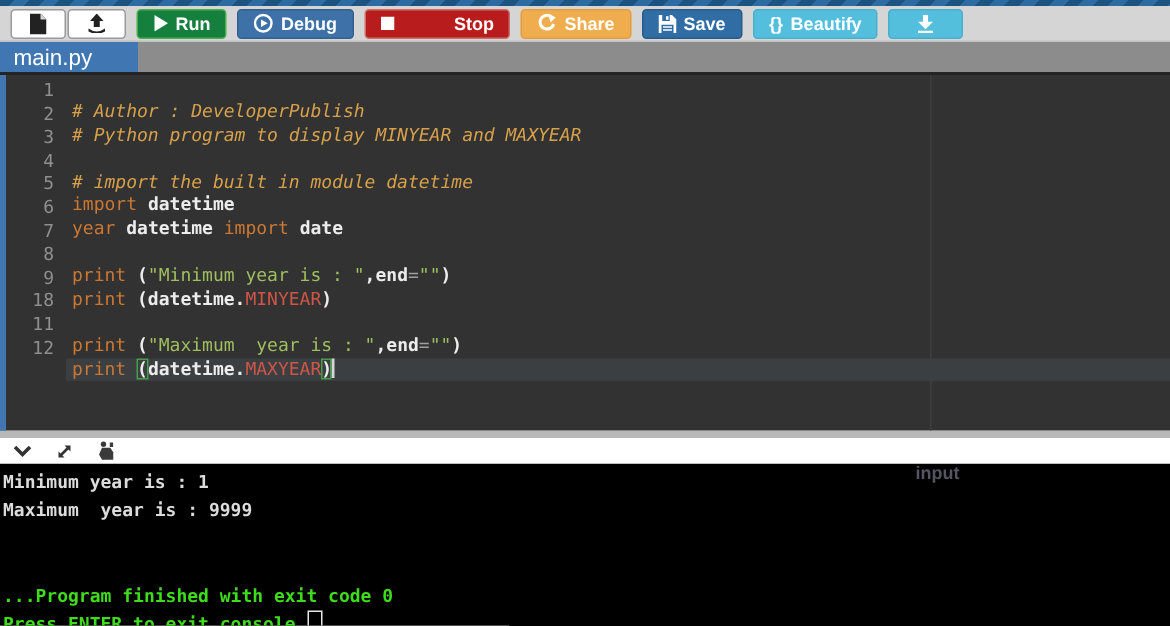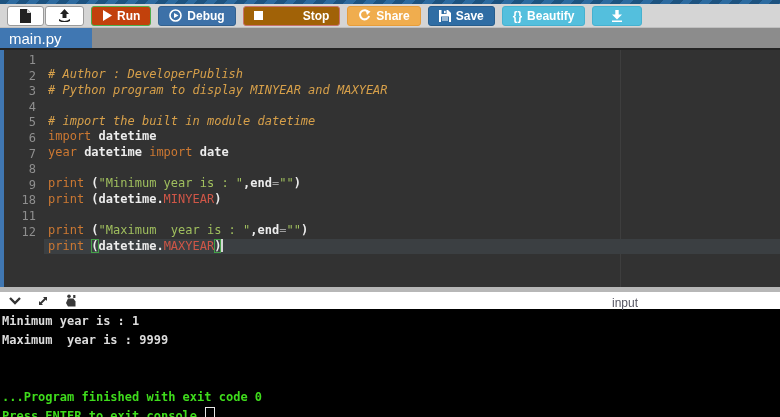--- a/index.html
+++ b/index.html
@@ -6,23 +6,23 @@
   body{width:780px;height:417px;overflow:hidden;background:#fff;font-family:"Liberation Sans",sans-serif;}
 
   
   .top-stripe{height:4px;background:repeating-linear-gradient(135deg,#1d5380 0 7px,#2d6ba0 7px 14px);}
   .toolbar{height:23px;background:#d5d5d5;display:flex;align-items:center;gap:7px;padding:0 0 0 7px;border-bottom:1px solid #bfbfbf;}
   .btn{height:20px;border:1px solid rgba(0,0,0,.15);border-radius:3px;color:#fff;font-size:12px;font-weight:bold;
        display:flex;align-items:center;gap:5px;padding:0 10px;box-sizing:border-box;cursor:pointer;}
   .btn svg{display:block;}
   .btn-white{background:#fff;border:1px solid #9a9a9a;color:#222;padding:0 12px;}
   .btn-group{display:flex;gap:1px;}
-  .btn-run{background:#c2410c;border-color:#4cae4c;}
+  .btn-run{background:#15803d;border-color:#4cae4c;}
   .btn-debug{background:#3d71a8;border-color:#33618f;}
-  .btn-stop{background:#a16207;border-color:#c9726d;gap:40px;}
+  .btn-stop{background:#b91c1c;border-color:#c9726d;gap:40px;}
   .btn-share{background:#f0ad4e;border-color:#e69d3b;}
   .btn-save{background:#2f6da4;border-color:#275d8c;}
   .btn-teal{background:#54bfdd;border-color:#46b1cf;}
   .brace-glyph{font-weight:bold;font-size:12px;}
 
   
   .tabbar{height:20px;background:#8c8c8c;display:flex;align-items:stretch;}
   .tab{background:#4077b2;color:#fff;font-size:15px;display:flex;align-items:center;padding:0 30px 0 9px;}
 
   
@@ -42,21 +42,21 @@
   .tk-p{color:#ececec;font-weight:bold;}
   .tk-o{color:#9f9f9f;}
   .tk-x{color:#cf5647;}
   .tk-b{color:#ececec;font-weight:bold;outline:1px solid #43a047;outline-offset:-1px;}
   .caret{display:inline-block;width:2px;height:13px;background:#d5d5d5;vertical-align:-2px;}
 
   
   .hscroll{height:5px;background:#b7b7b7;}
   .console-bar{height:17px;background:#fff;position:relative;display:flex;align-items:center;gap:16px;padding-left:9px;}
   .console-bar svg{display:block;cursor:pointer;}
-  .input-label{position:absolute;left:597px;width:56px;text-align:center;font-size:12px;font-weight:normal;color:#555562;top:4px;}
+  .input-label{position:absolute;left:597px;width:56px;text-align:center;font-size:12px;font-weight:bold;color:#555562;top:16px;}
   .console{height:109px;background:#000;padding:3px 0 0 2px;font-family:"DejaVu Sans Mono",monospace;
            font-size:12px;font-weight:bold;line-height:19px;white-space:pre;}
   .out-white{color:#dcdcdc;}
   .out-green{color:#3fdc1c;}
   .block-caret{display:inline-block;width:8px;height:14px;border:1px solid #e8e8e8;vertical-align:-3px;margin-left:1px;}
 </style>
 </head>
 <body>
 
 <div class="top-stripe"></div>

